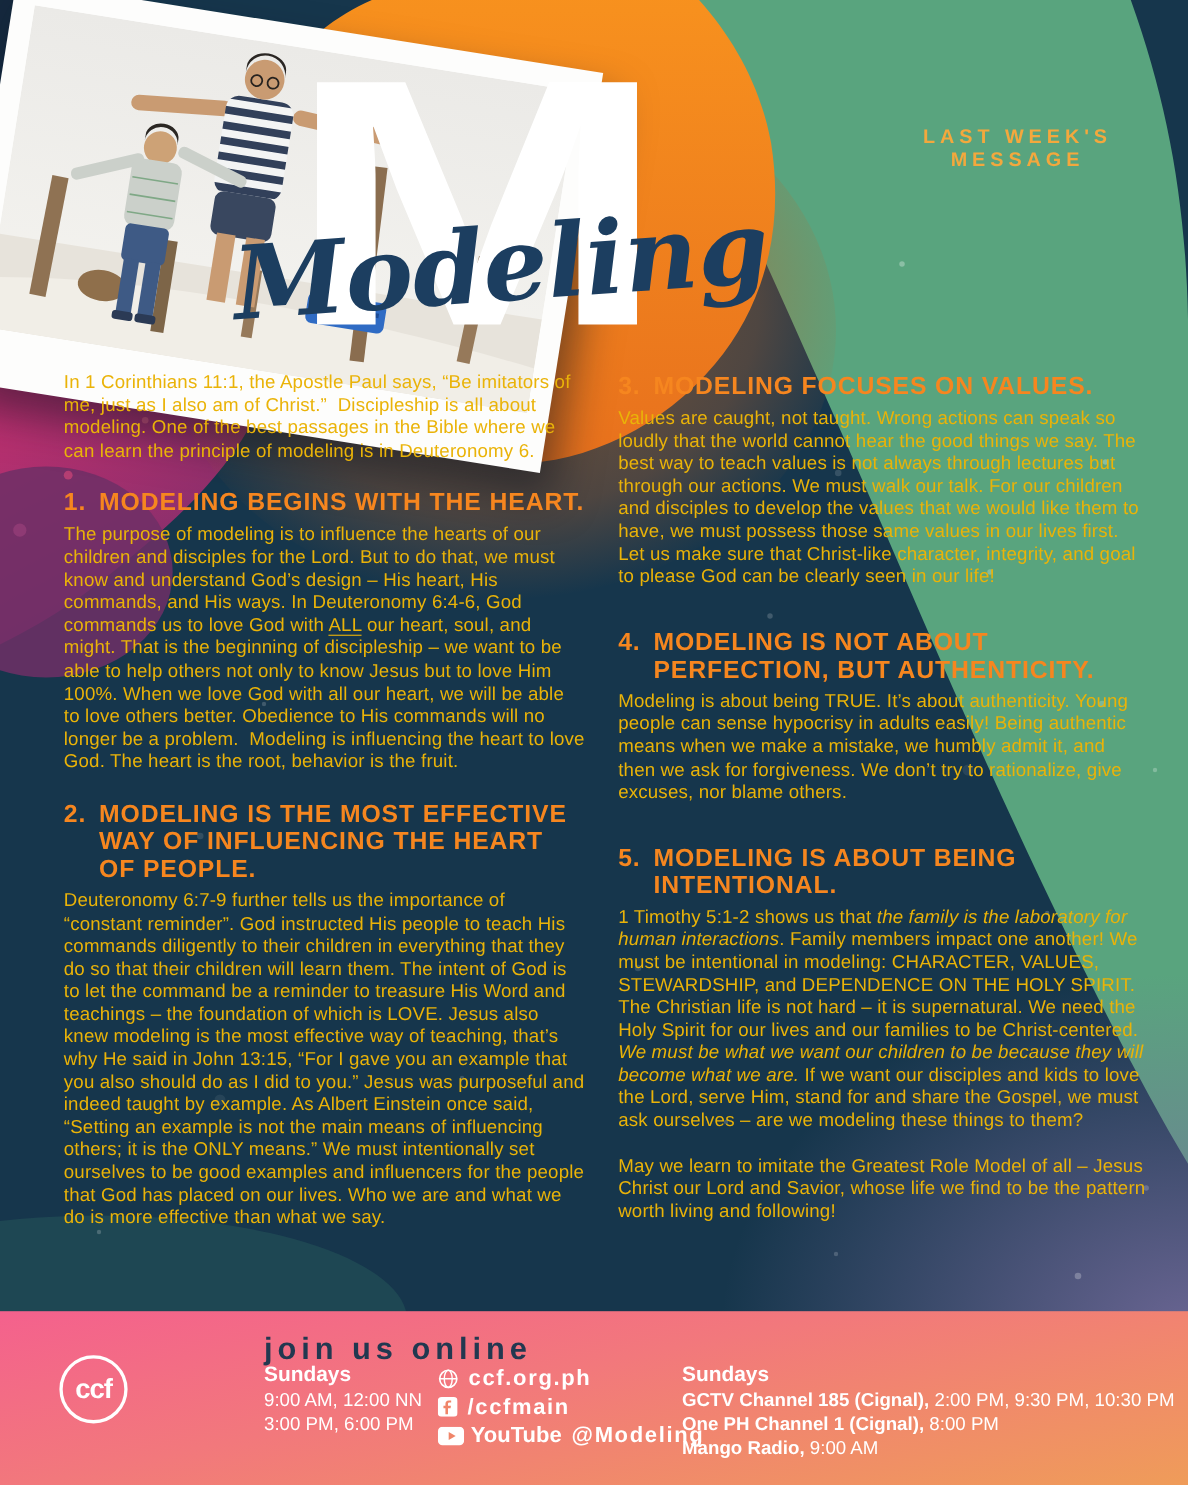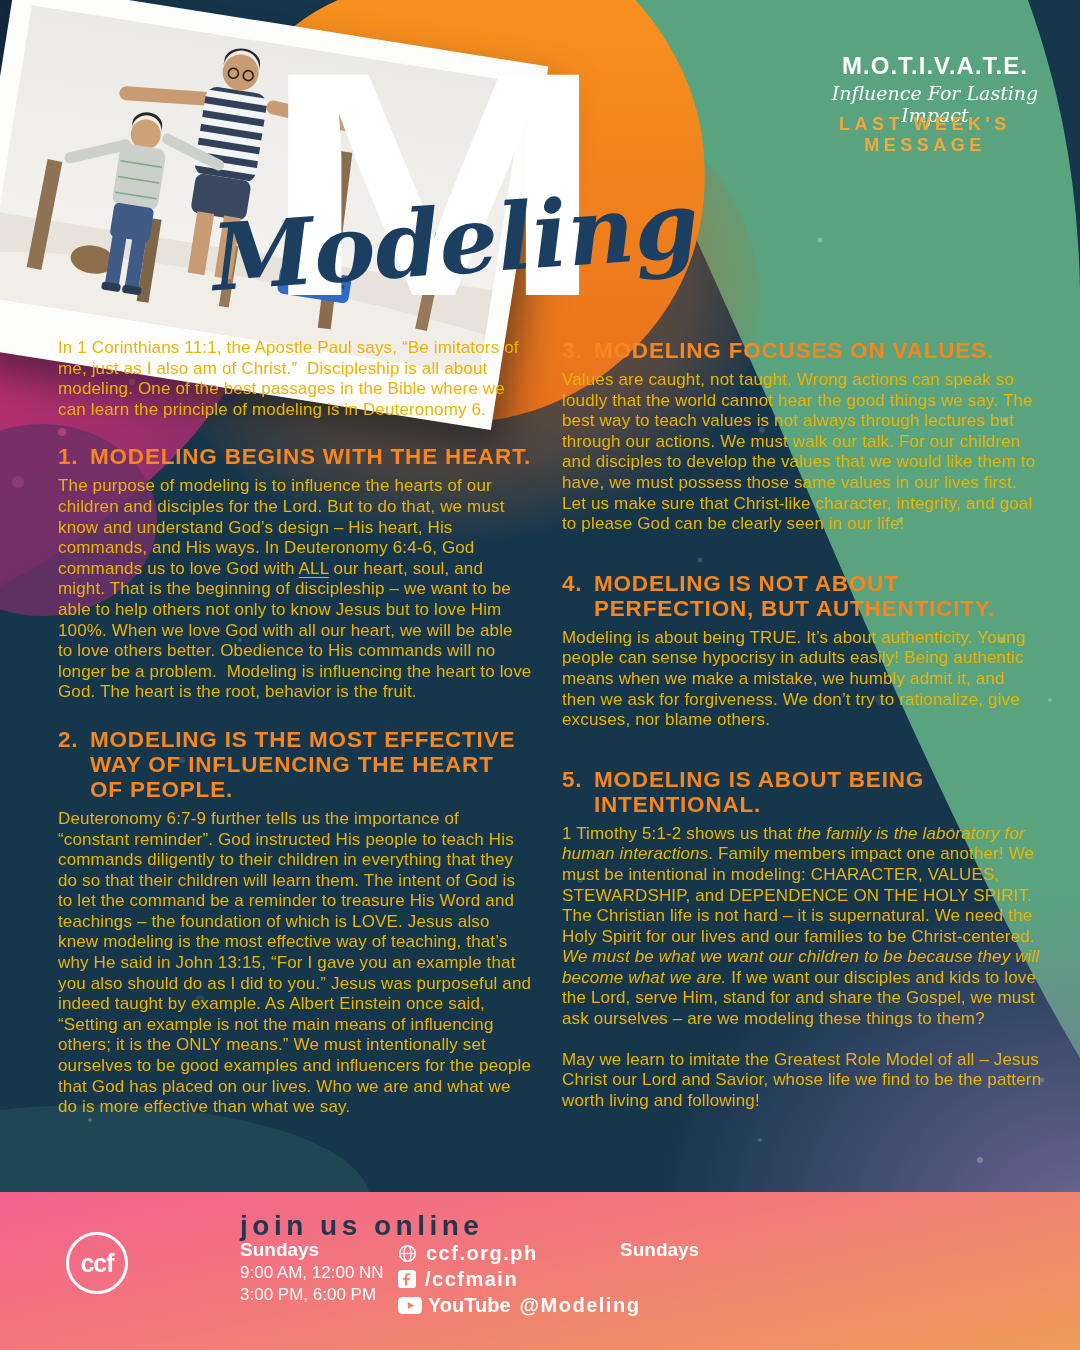--- a/index.html
+++ b/index.html
@@ -30,21 +30,21 @@
          letter-spacing:.8px;margin:24px 0 7px 0;justify-content:center;}
   #col-right .sec-h{margin-top:36px;}
   #col-right .sec-h:first-child{margin-top:0;}
   .sec-num{flex:0 0 32px;}
   .sec-title{flex:1;}
   .u{text-decoration:underline;text-underline-offset:3px;}
   .i{font-style:italic;}
   
   .footer{position:absolute;left:0;top:1192px;width:1080px;height:158px;z-index:7;
           background:linear-gradient(168deg,#F4618D 0%,#F2787C 42%,#EF9C59 100%);}
-  .ccf-logo{position:absolute;left:66px;top:40px;width:56px;height:56px;border:3px solid #fff;
+  .ccf-logo{position:absolute;left:54px;top:40px;width:56px;height:56px;border:3px solid #fff;
             border-radius:50%;display:flex;align-items:center;justify-content:center;
             color:#fff;font-weight:bold;font-size:25px;letter-spacing:-1px;}
   .join-h{position:absolute;top:18px;color:#223850;font-weight:bold;font-size:28px;letter-spacing:4.5px;}
   .f-day{position:absolute;color:#fff;font-weight:bold;font-size:19px;}
   .f-line{position:absolute;color:#fff;font-size:17px;line-height:22px;}
   .link-rows{position:absolute;left:398px;top:48px;}
   .link-row{display:flex;align-items:center;height:26px;color:#fff;}
   .link-row .lbl{font-size:20px;font-weight:bold;letter-spacing:1.5px;margin-left:9px;}
   .yt-word{font-size:20px;font-weight:bold;margin-left:6px;letter-spacing:0;}
   .b-lines{position:absolute;left:620px;top:70px;color:#fff;font-size:17px;line-height:22px;}
@@ -183,24 +183,20 @@
   </div>
 
   <svg class="bigM" viewBox="0 0 580 340">
     <text x="8" y="295" font-family="Liberation Sans, sans-serif" font-weight="bold" font-size="320" fill="#FFFFFF" transform="scale(1.3 1)">M</text>
   </svg>
 
   <svg class="scriptTitle" viewBox="0 0 540 200">
     <text x="8" y="122" font-family="DejaVu Serif, serif" font-style="italic" font-weight="bold" font-size="92" fill="#1C3E60" transform="rotate(-4 270 110)">Modeling</text>
   </svg>
 
-  <div class="brand">
-    <div class="brand-name">M.O.T.I.V.A.T.E.</div>
-    <div class="brand-tag">Influence For Lasting Impact</div>
-  </div>
   <div class="kicker">LAST WEEK'S MESSAGE</div>
 
   <div class="col" id="col-left">
       <p class="body-p"><span>In 1 Corinthians 11:1, the Apostle Paul says, “Be imitators of me, just as I also am of Christ.”  Discipleship is all about modeling. One of the best passages in the Bible where we can learn the principle of modeling is in Deuteronomy 6.</span></p>
       <div class="sec-h">
         <span class="sec-num">1.</span>
         <span class="sec-title">MODELING BEGINS WITH THE HEART.</span>
       </div>
       <p class="body-p"><span>The purpose of modeling is to influence the hearts of our children and disciples for the Lord. But to do that, we must know and understand God’s design – His heart, His commands, and His ways. In Deuteronomy 6:4-6, God commands us to love God with </span><span class="u ">ALL</span><span> our heart, soul, and might. That is the beginning of discipleship – we want to be able to help others not only to know Jesus but to love Him 100%. When we love God with all our heart, we will be able to love others better. Obedience to His commands will no longer be a problem.  Modeling is influencing the heart to love God. The heart is the root, behavior is the fruit.</span></p>
       <div class="sec-h">
@@ -258,14 +254,19 @@
         <svg width="24" height="17" viewBox="0 0 28 20">
           <rect width="28" height="20" rx="5" fill="#fff"></rect>
           <path d="M11.5 5.8 L19 10 L11.5 14.2 Z" fill="#F08569"></path>
         </svg>
         <span class="yt-word">YouTube</span>
         <span class="lbl">@Modeling</span>
       </div>
     </div>
 
     <div class="f-day" style="left:620px;top:47px;">Sundays</div>
+    <div class="b-lines" id="broadcast-lines">
+        <div><span class="b">GCTV Channel 185 (Cignal),</span><span> 2:00 PM, 9:30 PM, 10:30 PM</span></div>
+        <div><span class="b">One PH Channel 1 (Cignal),</span><span> 8:00 PM</span></div>
+        <div><span class="b">Mango Radio,</span><span> 9:00 AM</span></div>
+      </div>
   </div>
 </div>
 
 </body></html>

